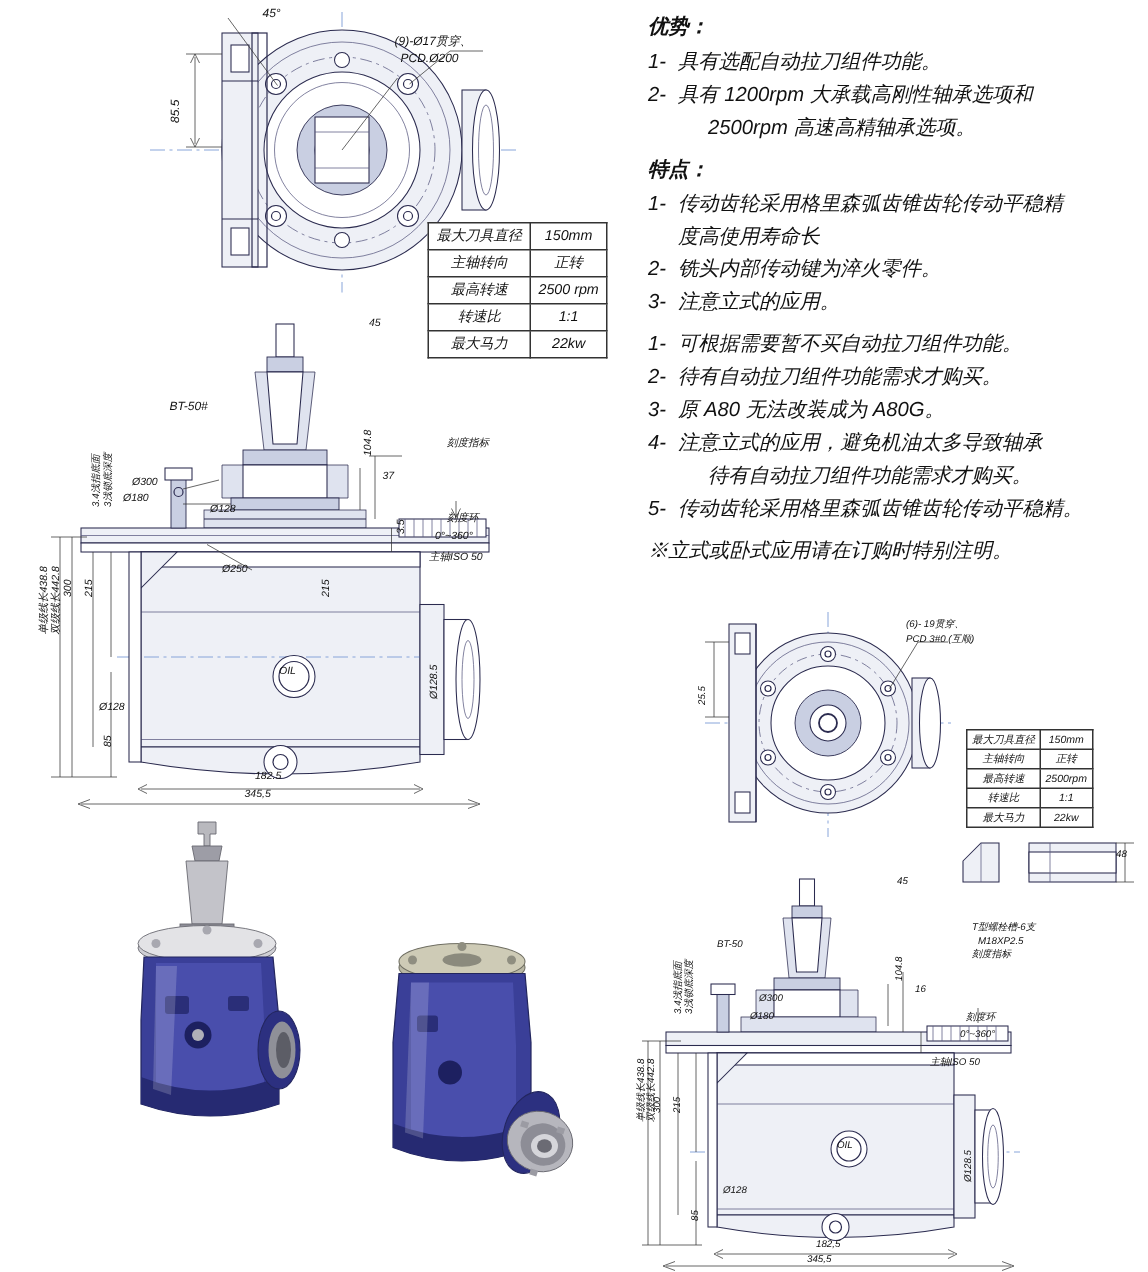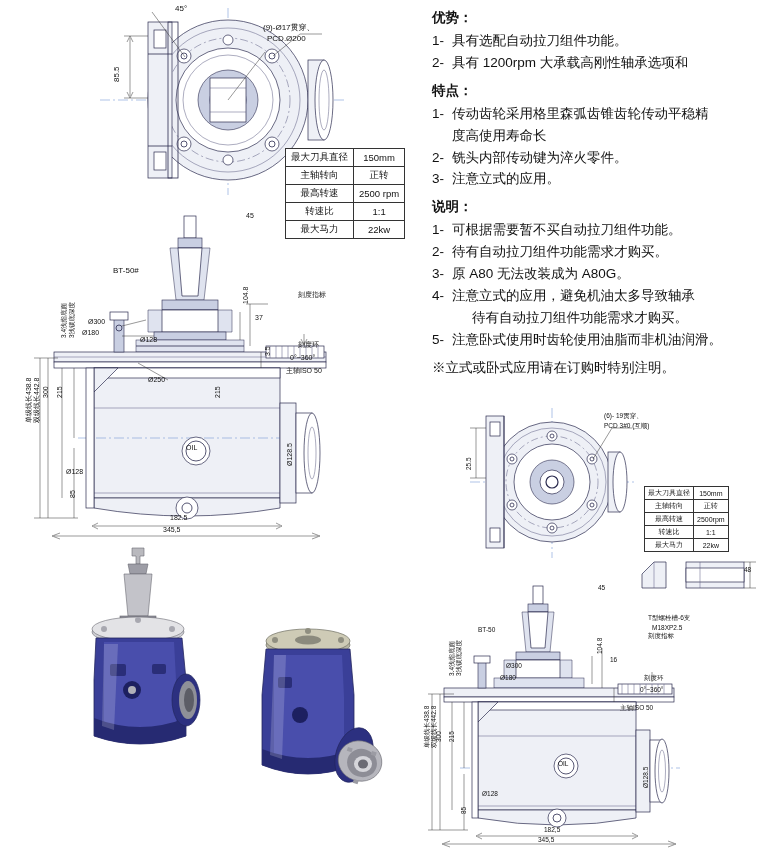--- a/index.html
+++ b/index.html
@@ -1,17 +1,17 @@
 <!DOCTYPE html>
 <html><head>
 <meta charset="utf-8">
 <style>
   html,body{margin:0;padding:0;background:#ffffff;}
   body{width:765px;height:848px;position:relative;font-family:"Liberation Sans",sans-serif;color:#111;overflow:hidden;}
-  .page{position:relative;width:765px;height:636px;}
+  .page{position:relative;width:765px;height:636px;font-style:italic;}
 
   
   .textcol{position:absolute;left:432px;top:8px;width:328px;font-size:13.5px;line-height:1.55;color:#111;}
   .textcol .hd{font-weight:bold;margin:0 0 2px 0;}
   .textcol .row{display:flex;margin:0 0 1px 0;}
   .textcol .num{width:20px;flex:0 0 20px;}
   .textcol .txt{flex:1;}
   .textcol .blk{margin-bottom:7px;}
   .indent{padding-left:20px;}
   .note{margin-top:6px;}
@@ -57,20 +57,24 @@
     <div class="blk">
       <div class="hd">优势：</div>
       <div class="row">
         <span class="num">1-</span>
         <span class="txt">具有选配自动拉刀组件功能。</span>
       </div>
       <div class="row">
         <span class="num">2-</span>
         <span class="txt">具有 1200rpm  大承载高刚性轴承选项和</span>
       </div>
+      <div class="row">
+        <span class="num"></span>
+        <span class="txt indent">2500rpm  高速高精轴承选项。</span>
+      </div>
     </div>
 
     <div class="blk">
       <div class="hd">特点：</div>
       <div class="row">
         <span class="num">1-</span>
         <span class="txt">传动齿轮采用格里森弧齿锥齿轮传动平稳精</span>
       </div>
       <div class="row">
         <span class="num"></span>
@@ -80,21 +84,20 @@
         <span class="num">2-</span>
         <span class="txt">铣头内部传动键为淬火零件。</span>
       </div>
       <div class="row">
         <span class="num">3-</span>
         <span class="txt">注意立式的应用。</span>
       </div>
     </div>
 
     <div class="blk">
-      <div class="hd">说明：</div>
       <div class="row">
         <span class="num">1-</span>
         <span class="txt">可根据需要暂不买自动拉刀组件功能。</span>
       </div>
       <div class="row">
         <span class="num">2-</span>
         <span class="txt">待有自动拉刀组件功能需求才购买。</span>
       </div>
       <div class="row">
         <span class="num">3-</span>
@@ -103,21 +106,21 @@
       <div class="row">
         <span class="num">4-</span>
         <span class="txt">注意立式的应用，避免机油太多导致轴承</span>
       </div>
       <div class="row">
         <span class="num"></span>
         <span class="txt indent">待有自动拉刀组件功能需求才购买。</span>
       </div>
       <div class="row">
         <span class="num">5-</span>
-        <span class="txt">注意卧式使用时齿轮使用油脂而非机油润滑。</span>
+        <span class="txt">传动齿轮采用格里森弧齿锥齿轮传动平稳精。</span>
       </div>
     </div>
 
     <div class="note">※立式或卧式应用请在订购时特别注明。</div>
   </div>
 
   <div class="draw" style="left:60px;top:0px;">
     <svg width="340" height="205" viewBox="0 0 340 205">
 
       <line class="ctr" x1="40" y1="100" x2="285" y2="100"></line>

